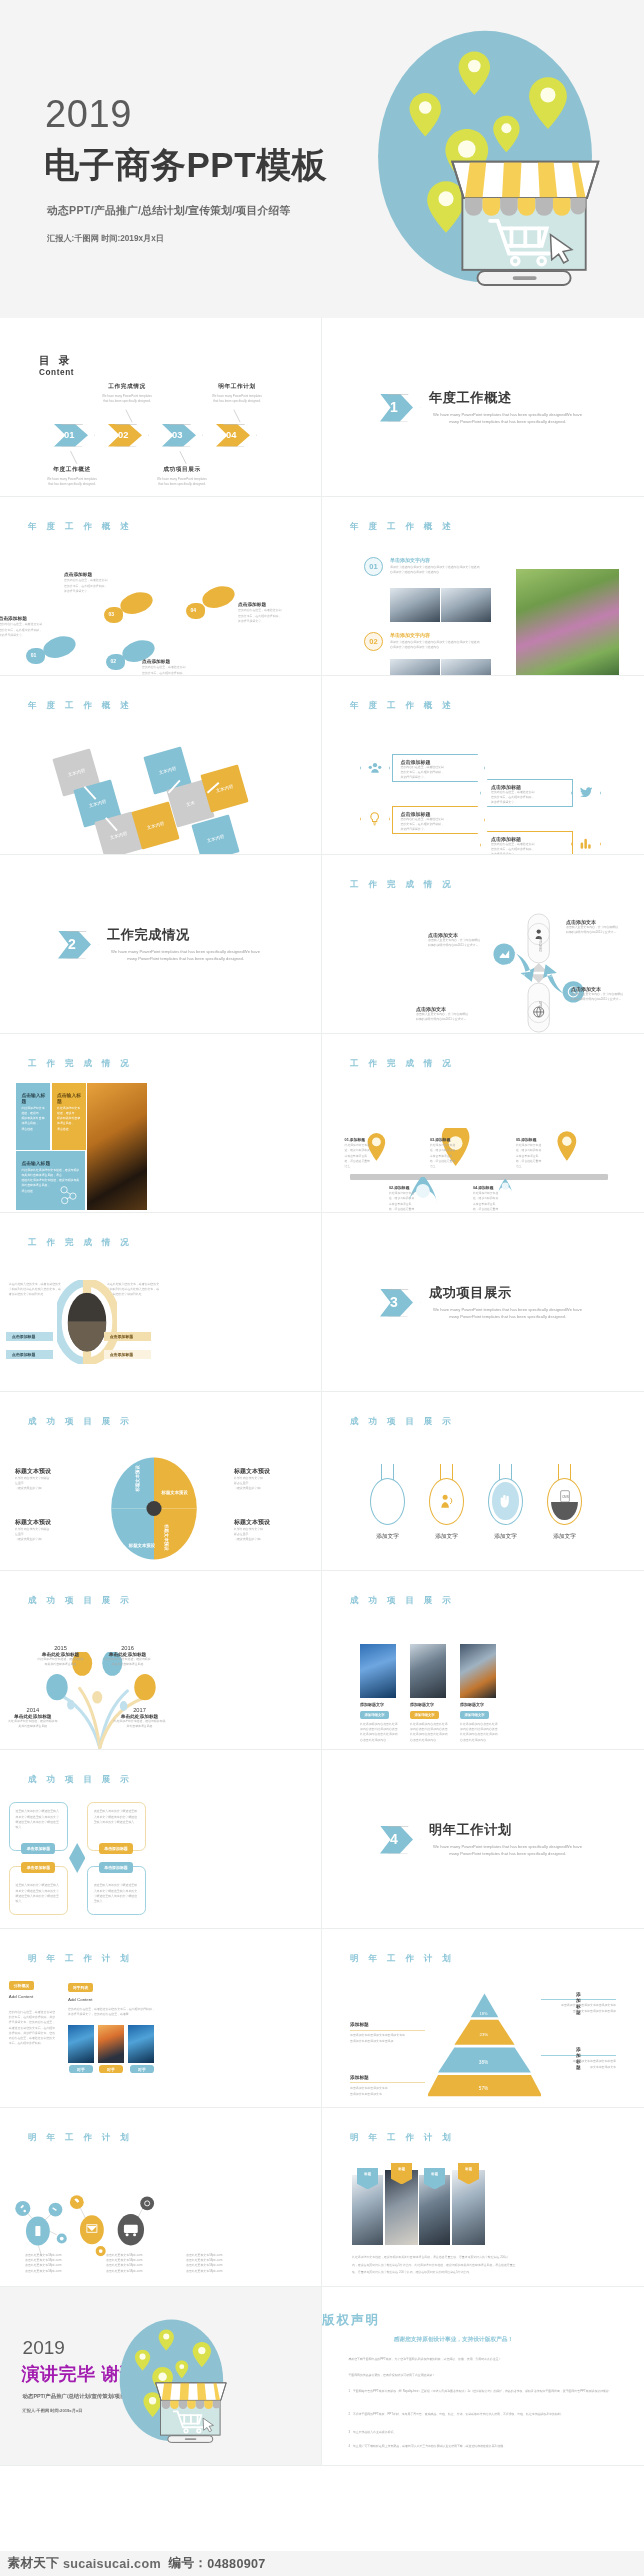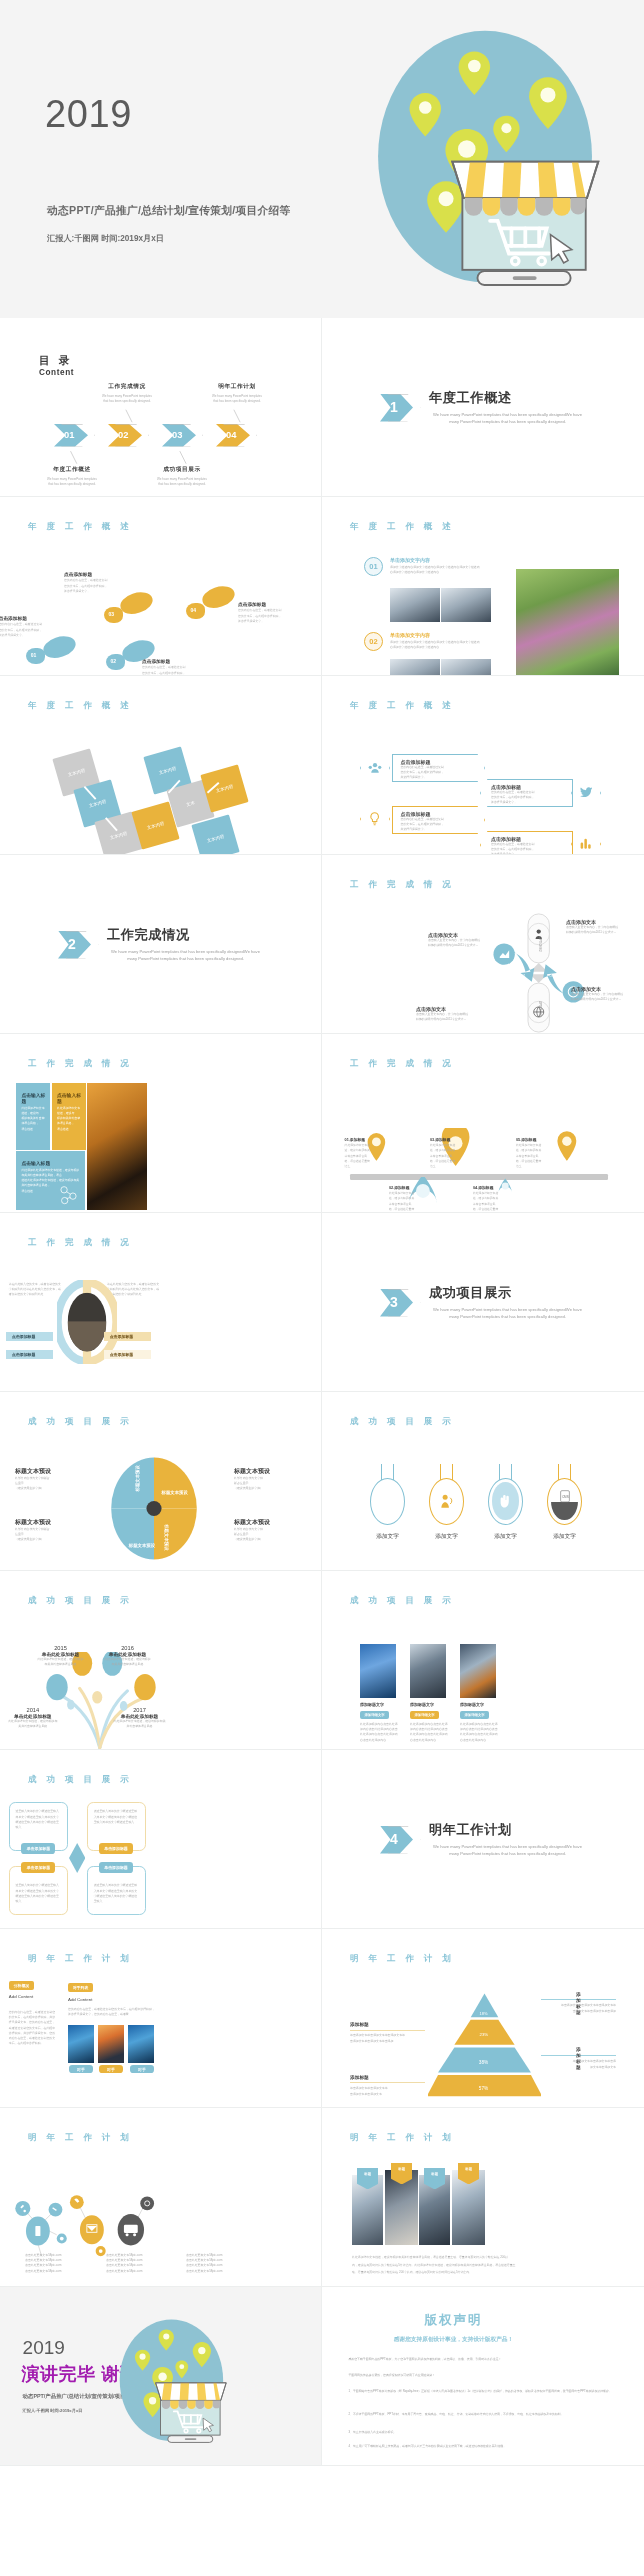--- a/index.html
+++ b/index.html
@@ -130,37 +130,38 @@
      clip-path: polygon(0 0,100% 0,100% 74%,50% 100%,0 74%); }
 
   
   .endslide { background:#f4f4f4; }
   .end-year { position:absolute; left:22.6px; top:50px; font-size:19px; color:#5b5b5b; font-weight:300;}
   .end-title { position:absolute; left:21.4px; top:75px; font-size:18px; color:#a21caf; font-weight:700; letter-spacing:0.6px; white-space:nowrap;}
   .end-sub { position:absolute; left:22.6px; top:106px; font-size:5.4px; color:#6b6b6b; font-weight:700;}
   .end-meta { position:absolute; left:22.6px; top:121px; font-size:4.2px; color:#6e6e6e; font-weight:700;}
 
   
-  .cr-title { position:absolute; left:0; right:0; top:25px; text-align:center; font-size:12.6px; color:#8dc6d8; font-weight:700; letter-spacing:1.9px;}
+  .cr-title { position:absolute; left:0; right:0; top:25px; text-align:left; font-size:12.6px; color:#8dc6d8; font-weight:700; letter-spacing:1.9px;}
   .cr-sub { position:absolute; left:0; right:0; top:49px; text-align:center; font-size:5.7px; color:#8dc6d8; font-weight:700;}
   .cr-p { position:absolute; font-size:2.9px; color:#9e9e9e; line-height:1.9;}
 
   
   .wm { position:absolute; left:0; bottom:0; width:644px; height:25px; background:#f4f4f4;
         display:flex; align-items:center; padding-left:7.5px; }
   .wm span { font-size:12.6px; color:#5c5c5c; font-weight:700; letter-spacing:0.3px;}
   .wm .u { color:#6b6b6b; }
 </style>
 </head>
 <body>
 
 <div class="page">
 
   <div class="cover">
     <div class="cv-year">2019</div>
+    <div class="cv-title">电子商务PPT模板</div>
     <div class="cv-sub">动态PPT/产品推广/总结计划/宣传策划/项目介绍等</div>
     <div class="cv-meta">汇报人:千图网    时间:2019x月x日</div>
     <div class="cv-art">
       <svg viewBox="0 0 480 470" width="302" height="296">
         <ellipse cx="248" cy="228" rx="170" ry="200" fill="#8ec2d2"></ellipse>
         <g fill="#d9e04a">
           <path d="M128 152c0-14 11-25 25-25s25 11 25 25c0 18-25 44-25 44s-25-26-25-44z"></path>
           <circle cx="153" cy="150" r="10" fill="#fdfde8"></circle>
           <path d="M206 86c0-14 11-25 25-25s25 11 25 25c0 18-25 44-25 44s-25-26-25-44z"></path>
           <circle cx="231" cy="84" r="10" fill="#fdfde8"></circle>
@@ -1069,15 +1070,23 @@
         <div class="cr-p" style="left:26.4px;top:102px;width:269px">1、千图网站出售的PPT模板均免版权（即 Royalty-free）正版授《中华人民共和国著作权法》和《世界版权公约》的保护，作品的著作权、版权及著作权归千图网所有，受千图网出售PPT模板版权法律规定。</div>
         <div class="cr-p" style="left:26.4px;top:125px;width:269px">2、不得将千图网的PPT模板、PPT素材、本身用于再出售、改编成品、出租、转让、分销、复制或散布方式给他人使用，不得侵权、出租、转让本作品版权及中的权利。</div>
         <div class="cr-p" style="left:26.4px;top:143px;width:269px">3、禁止把作品嵌入商业或服务标识。</div>
         <div class="cr-p" style="left:26.4px;top:157px;width:269px">4、禁止用户可下载模板在网上作免费品，或者包可以从第三方单独付费或以重复使用下载，或通过转存链接服务系列传播。</div>
       </div>
         </div>
     </div>
 
   </div>
 
+  <div class="wm">
+    <span>素材天下</span>
+    <span>&nbsp;</span>
+    <span class="u">sucaisucai.com</span>
+    <span>&nbsp;&nbsp;</span>
+    <span>编号：</span>
+    <span>04880907</span>
+  </div>
 
 </div>
 
 
 </body></html>

